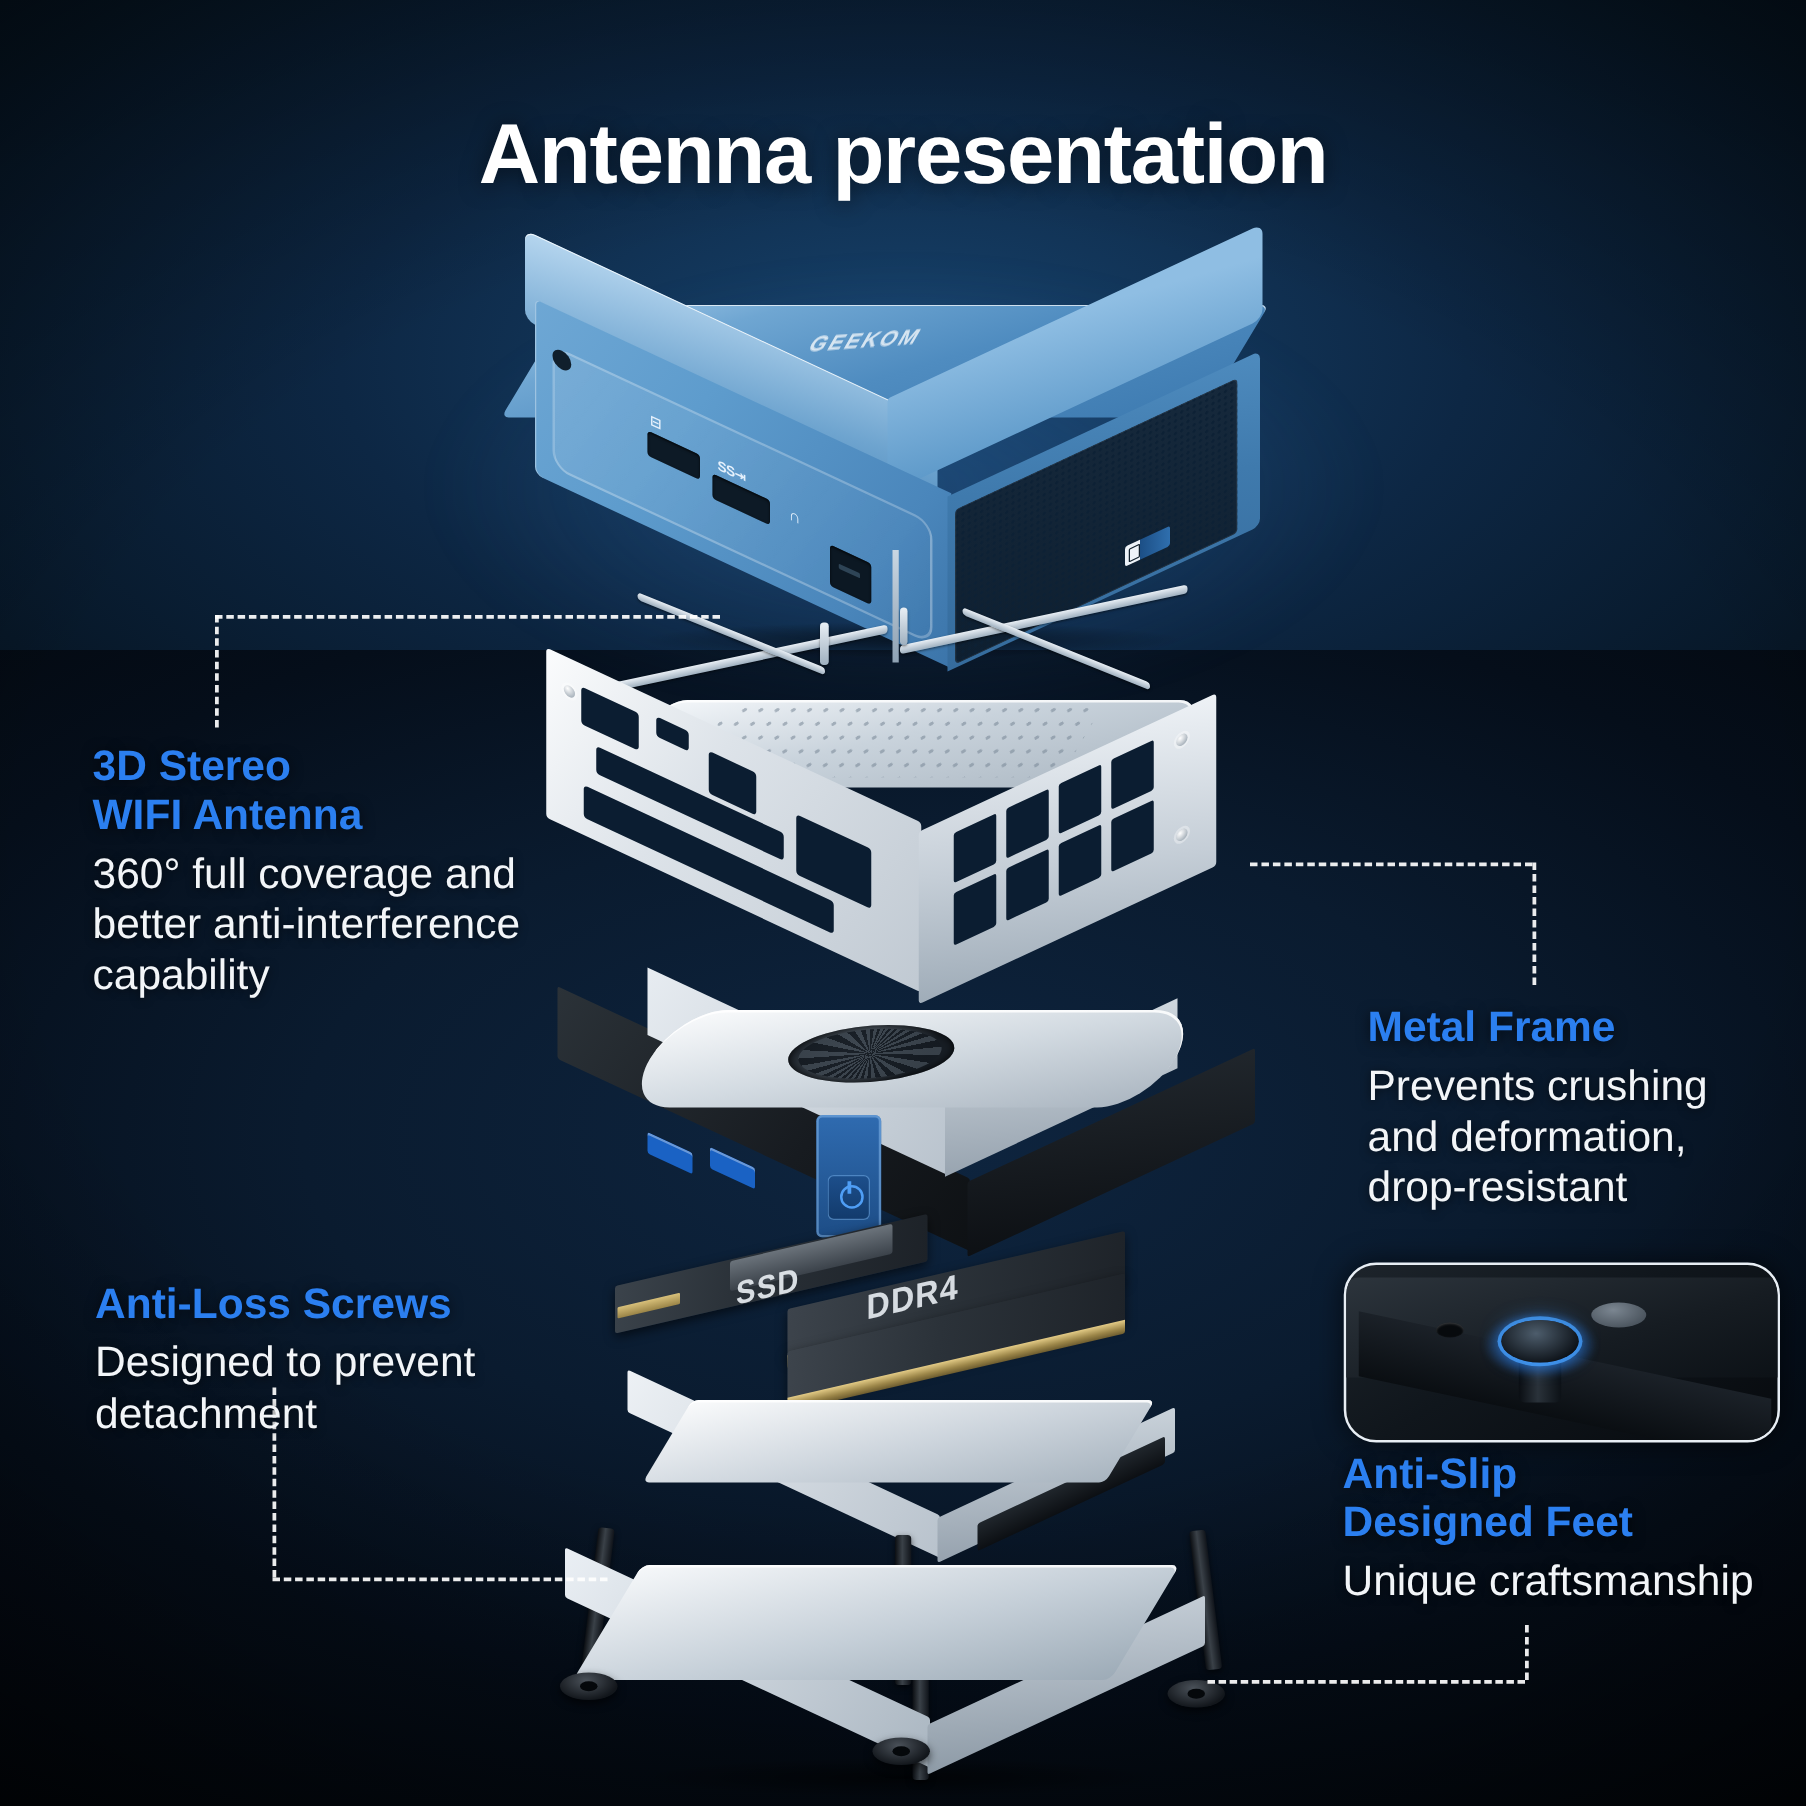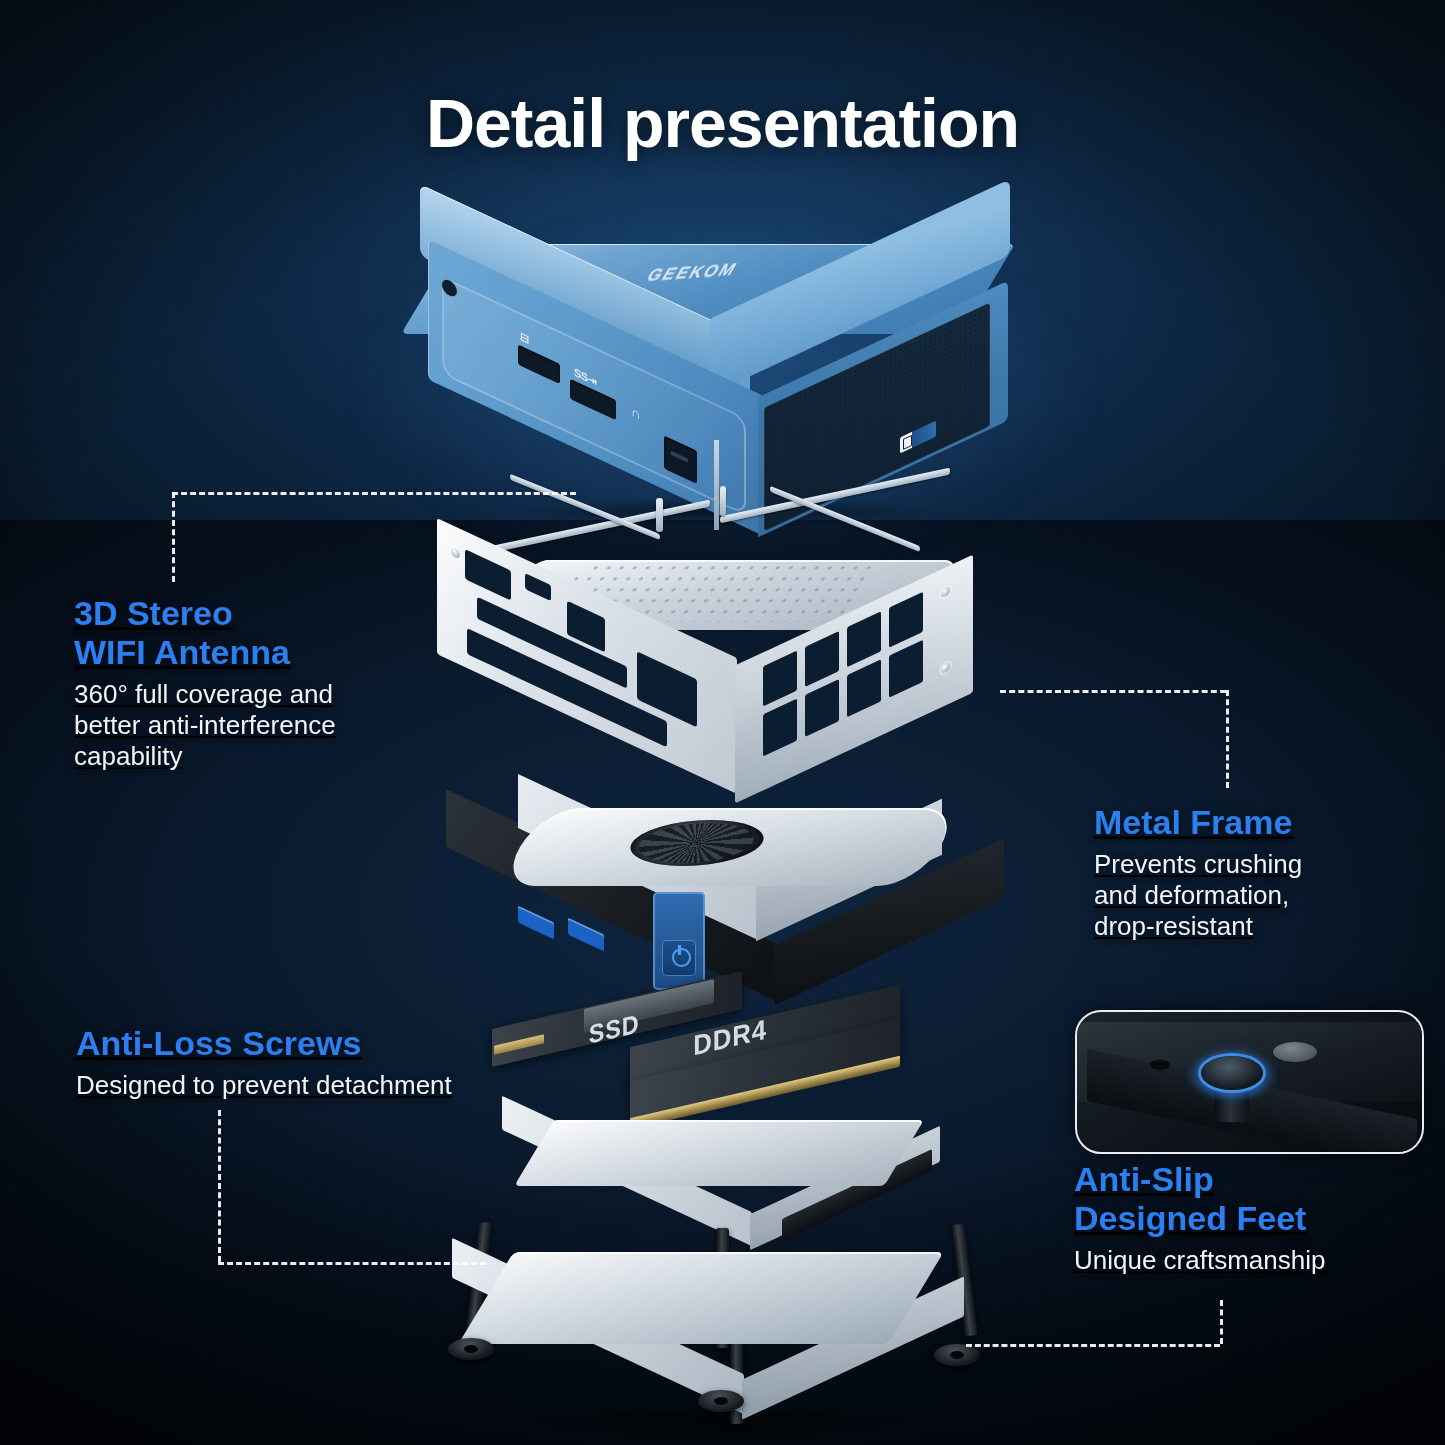--- a/index.html
+++ b/index.html
@@ -32,27 +32,27 @@
     background:radial-gradient(60% 60% at 50% 50%, rgba(57,120,190,.28), rgba(57,120,190,0) 70%);
     filter:blur(14px);
   }
   
   .title{
     position:absolute;top:84px;left:0;right:0;text-align:center;
     color:#fff;font-size:68px;font-weight:bold;letter-spacing:-1px;
     text-shadow:0 2px 18px rgba(0,0,0,.55);
   }
   
-  .callout{position:absolute;text-decoration:underline;}
+  .callout{position:absolute;}
   .co-head{
     color:#2b7ff0;font-weight:bold;font-size:34px;line-height:1.14;
     text-shadow:0 1px 10px rgba(0,0,0,.6);white-space:pre-line;
   }
   .co-body{
-    color:#f2f5f8;font-size:26px;line-height:1.2;margin-top:7px;white-space:pre-line;
+    color:#f2f5f8;font-size:34px;line-height:1.2;margin-top:7px;white-space:pre-line;
     text-shadow:0 1px 8px rgba(0,0,0,.6);
   }
   .c-antenna{left:74px;top:594px;width:360px;}
   .c-metal{left:1094px;top:803px;width:310px;}
   .c-screws{left:76px;top:1024px;width:470px;}
   .c-feet{left:1074px;top:1160px;width:350px;}
 
   
   .dash-h{position:absolute;height:0;border-top:3px dashed #ffffff;opacity:.92;}
   .dash-v{position:absolute;width:0;border-left:3px dashed #ffffff;opacity:.92;}
@@ -356,21 +356,21 @@
 </head>
 <body>
 
 <div id="stage">
 
   <div class="bg-base"></div>
   <div class="bg-lower"></div>
   <div class="bg-sheen"></div>
   <div class="bg-vign"></div>
 
-  <div class="title">Detail presentation</div>
+  <div class="title">Antenna presentation</div>
 
   <div class="scene">
 
     <div class="pc-shadow"></div>
     <div class="pc">
       <div class="pc-top"></div>
       <div class="pc-top2"></div>
       <div class="pc-top3"></div>
       <div class="pc-logo">GEEKOM</div>
       <div class="pc-front"></div>

